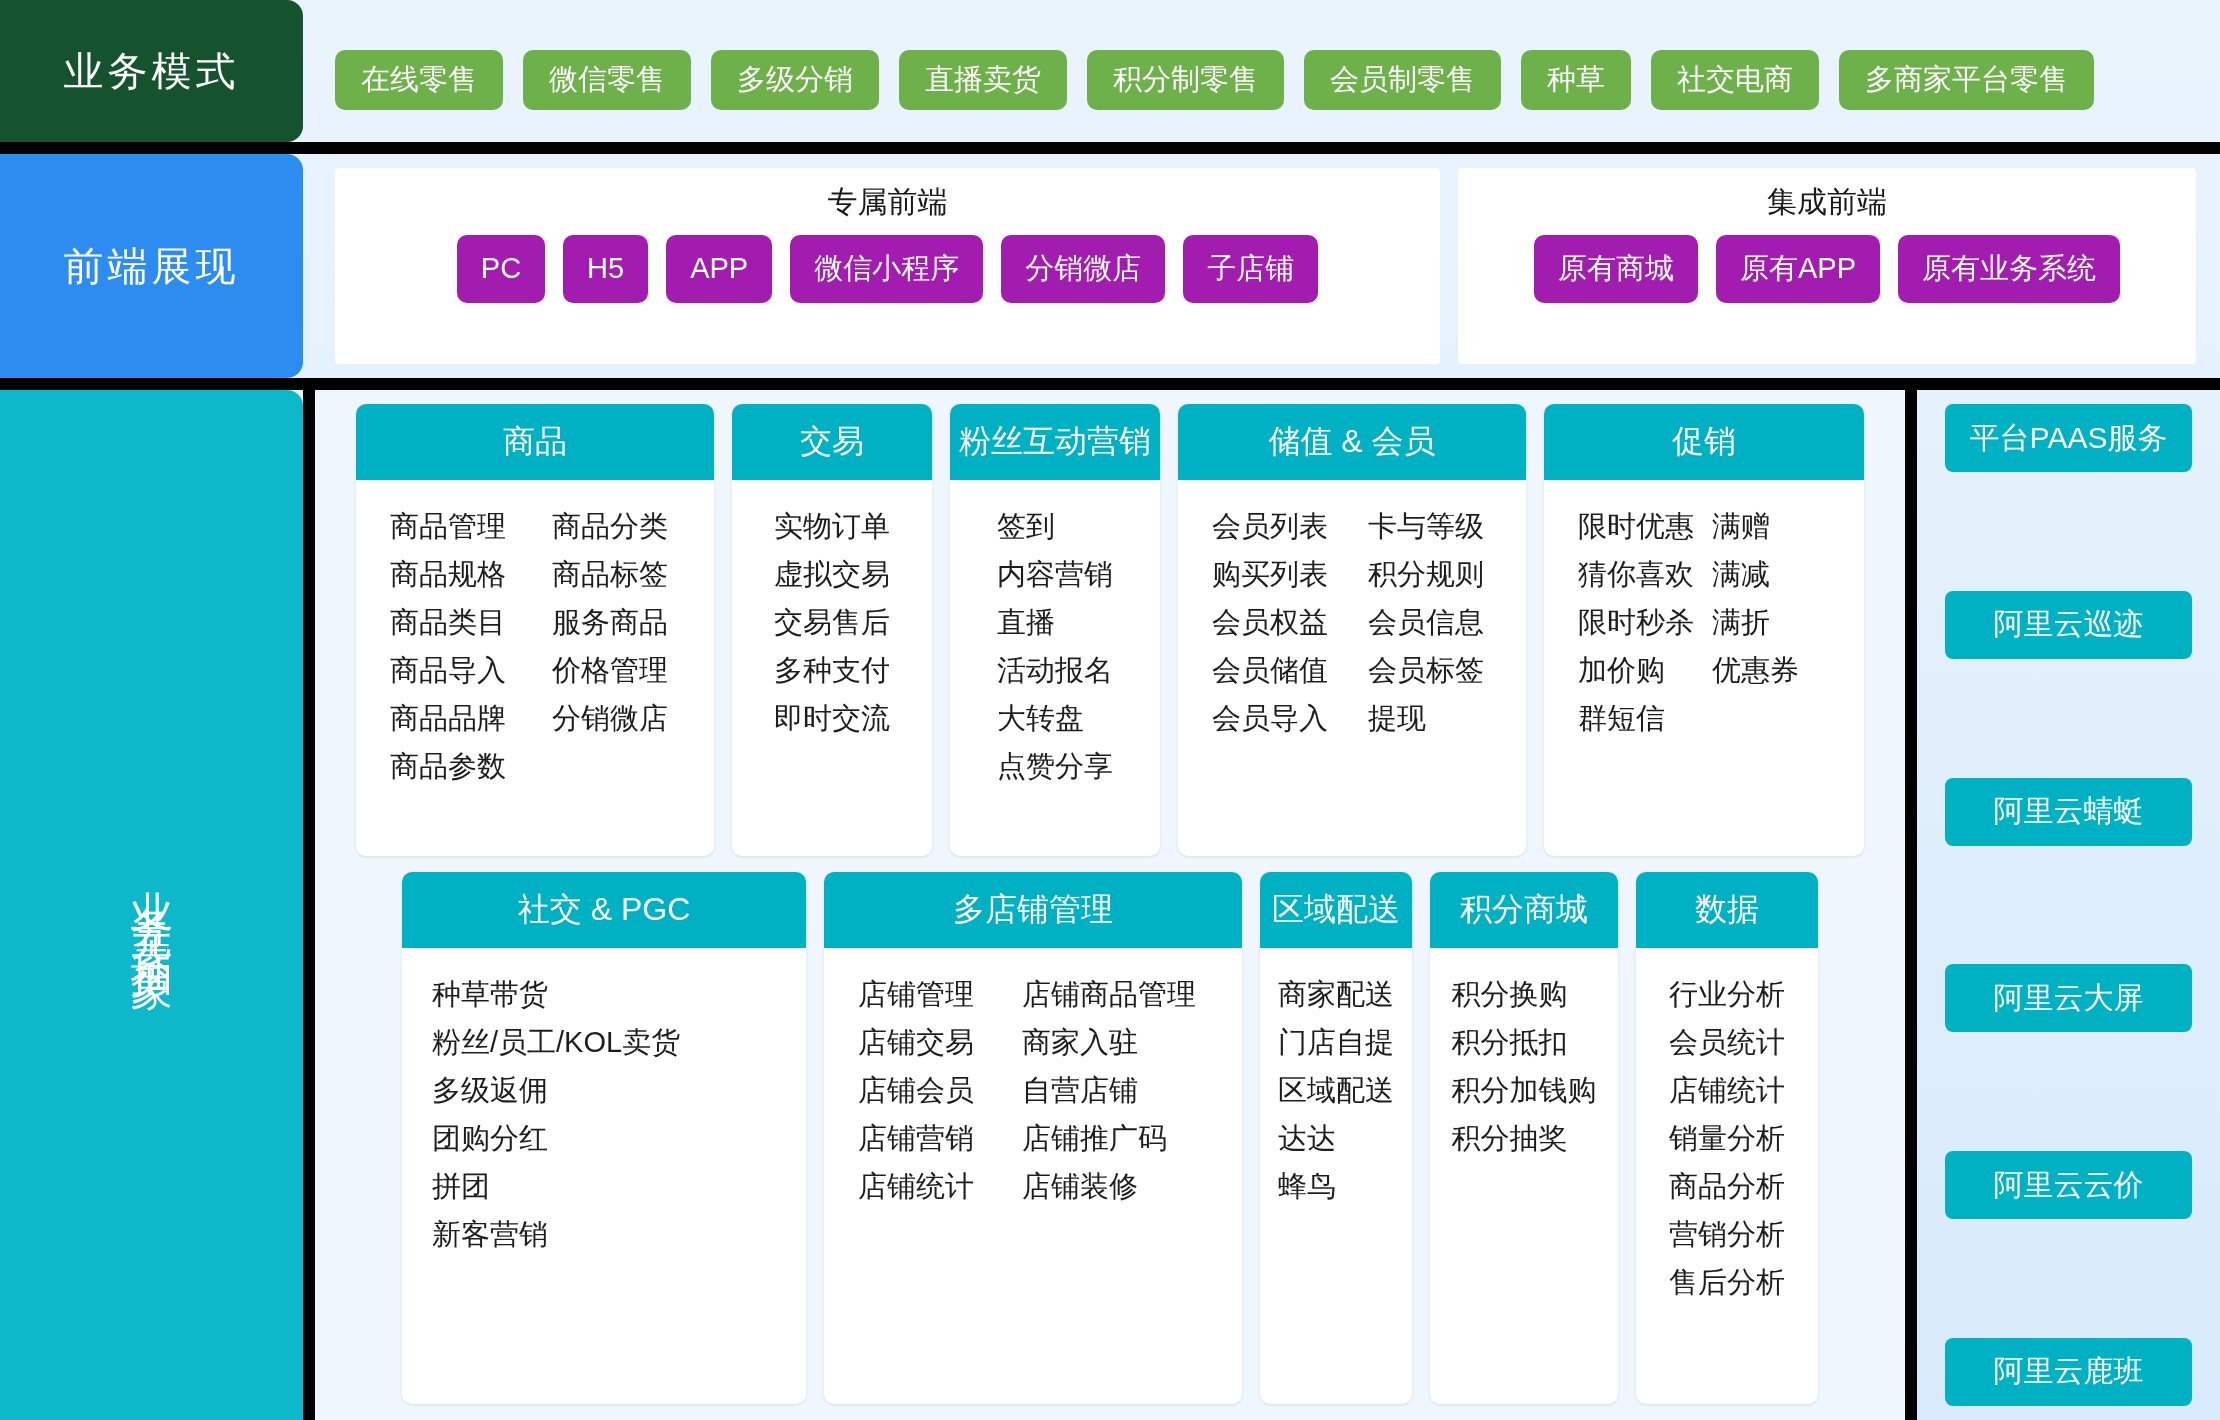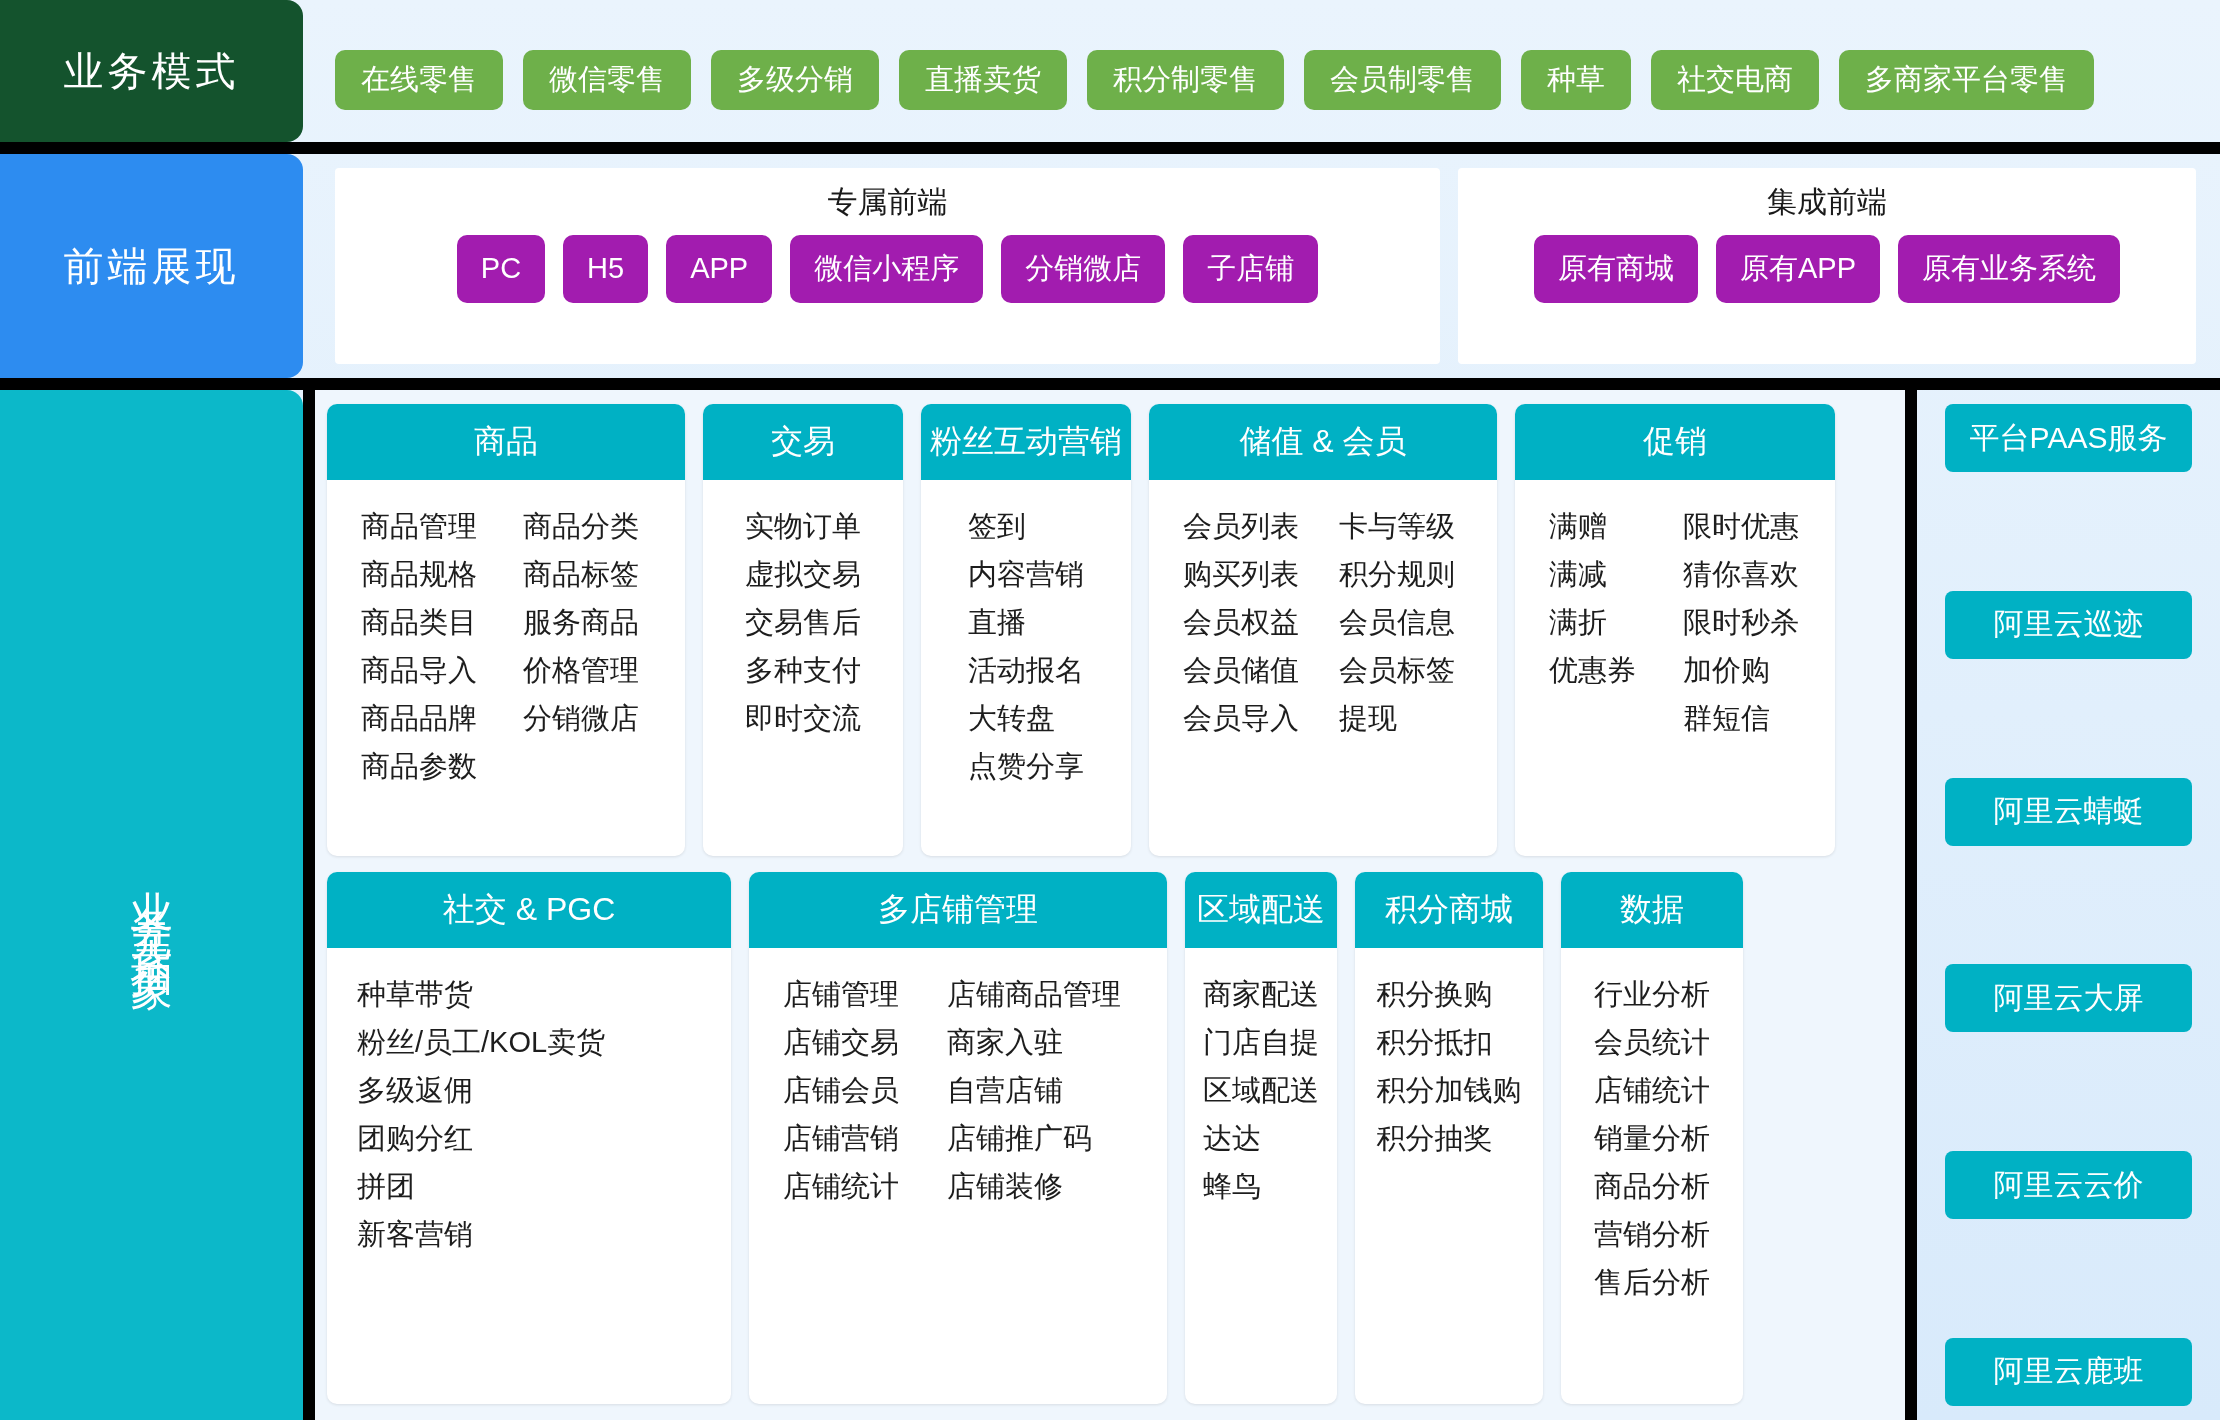--- a/index.html
+++ b/index.html
@@ -167,20 +167,21 @@
   .cards-panel {
     flex: 1;
     border-left: 12px solid #000;
     border-right: 12px solid #000;
     background: #eff6fd;
     padding: 14px 12px 16px 12px;
     box-sizing: border-box;
     display: flex;
     flex-direction: column;
     gap: 16px;
+    align-items: center;
   }
   .cards-row {
     display: flex;
     gap: 18px;
     align-items: stretch;
   }
   .cards-row.r1 { height: 452px; }
   .cards-row.r2 { flex: 1; }
 
   .card {
@@ -398,31 +399,31 @@
                 <div class="item">会员标签</div>
                 <div class="item">提现</div>
               </div>
             </div>
           </div>
 
           <div class="card c-promo">
             <div class="card-head">促销</div>
             <div class="card-body">
               <div class="card-col">
-                <div class="item">满赠</div>
-                <div class="item">满减</div>
-                <div class="item">满折</div>
-                <div class="item">优惠券</div>
-              </div>
-              <div class="card-col">
                 <div class="item">限时优惠</div>
                 <div class="item">猜你喜欢</div>
                 <div class="item">限时秒杀</div>
                 <div class="item">加价购</div>
                 <div class="item">群短信</div>
+              </div>
+              <div class="card-col">
+                <div class="item">满赠</div>
+                <div class="item">满减</div>
+                <div class="item">满折</div>
+                <div class="item">优惠券</div>
               </div>
             </div>
           </div>
 
         </div>
 
         <div class="cards-row r2">
 
           <div class="card c-social">
             <div class="card-head">社交 &amp; PGC</div>

